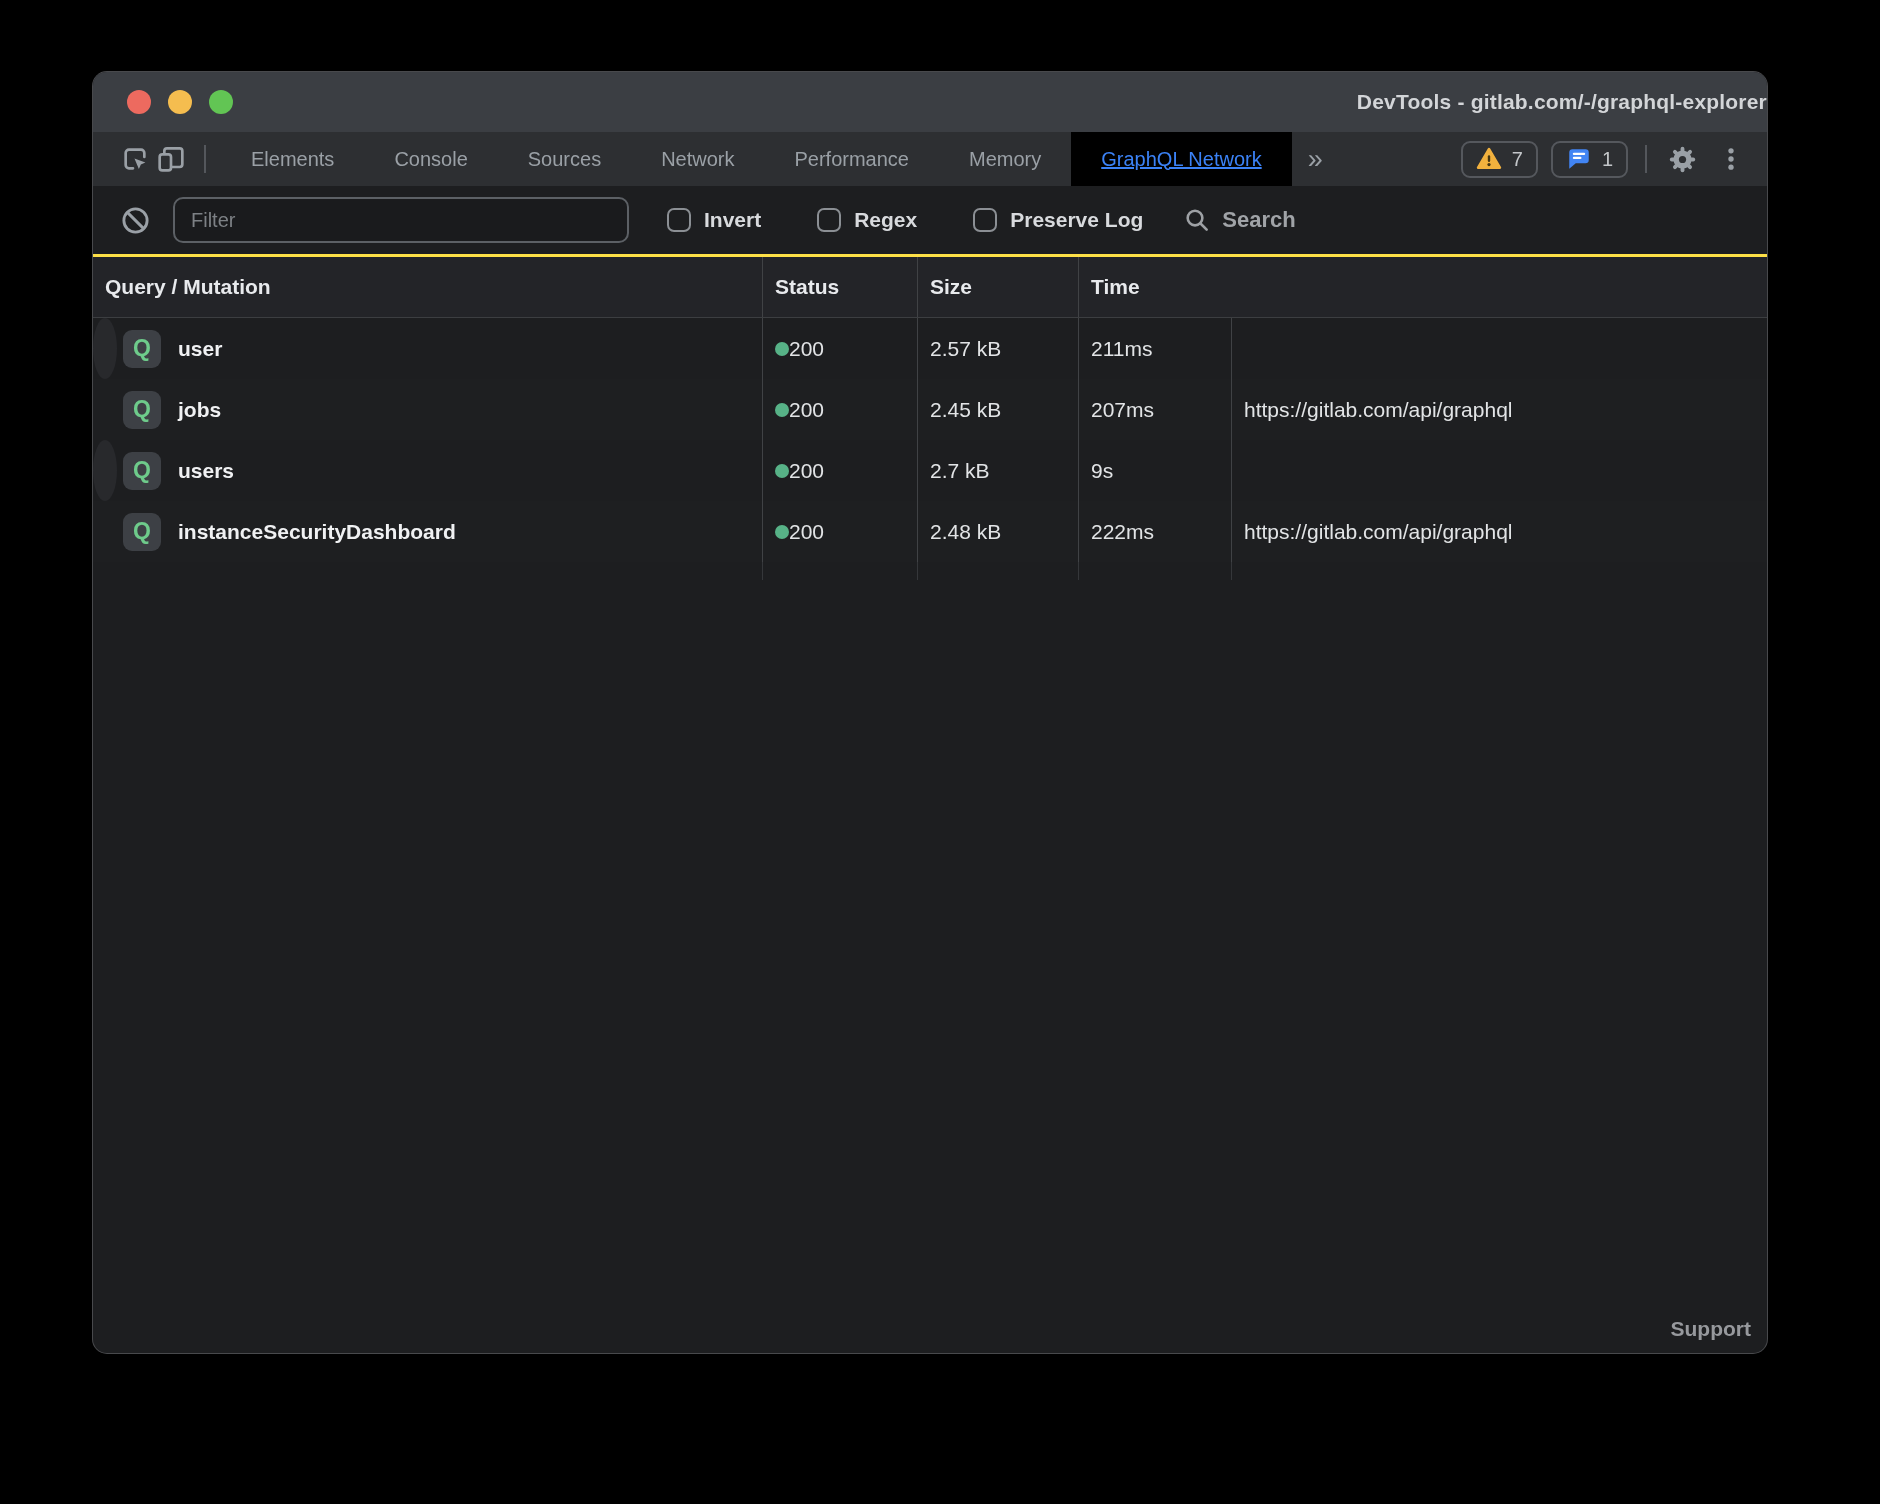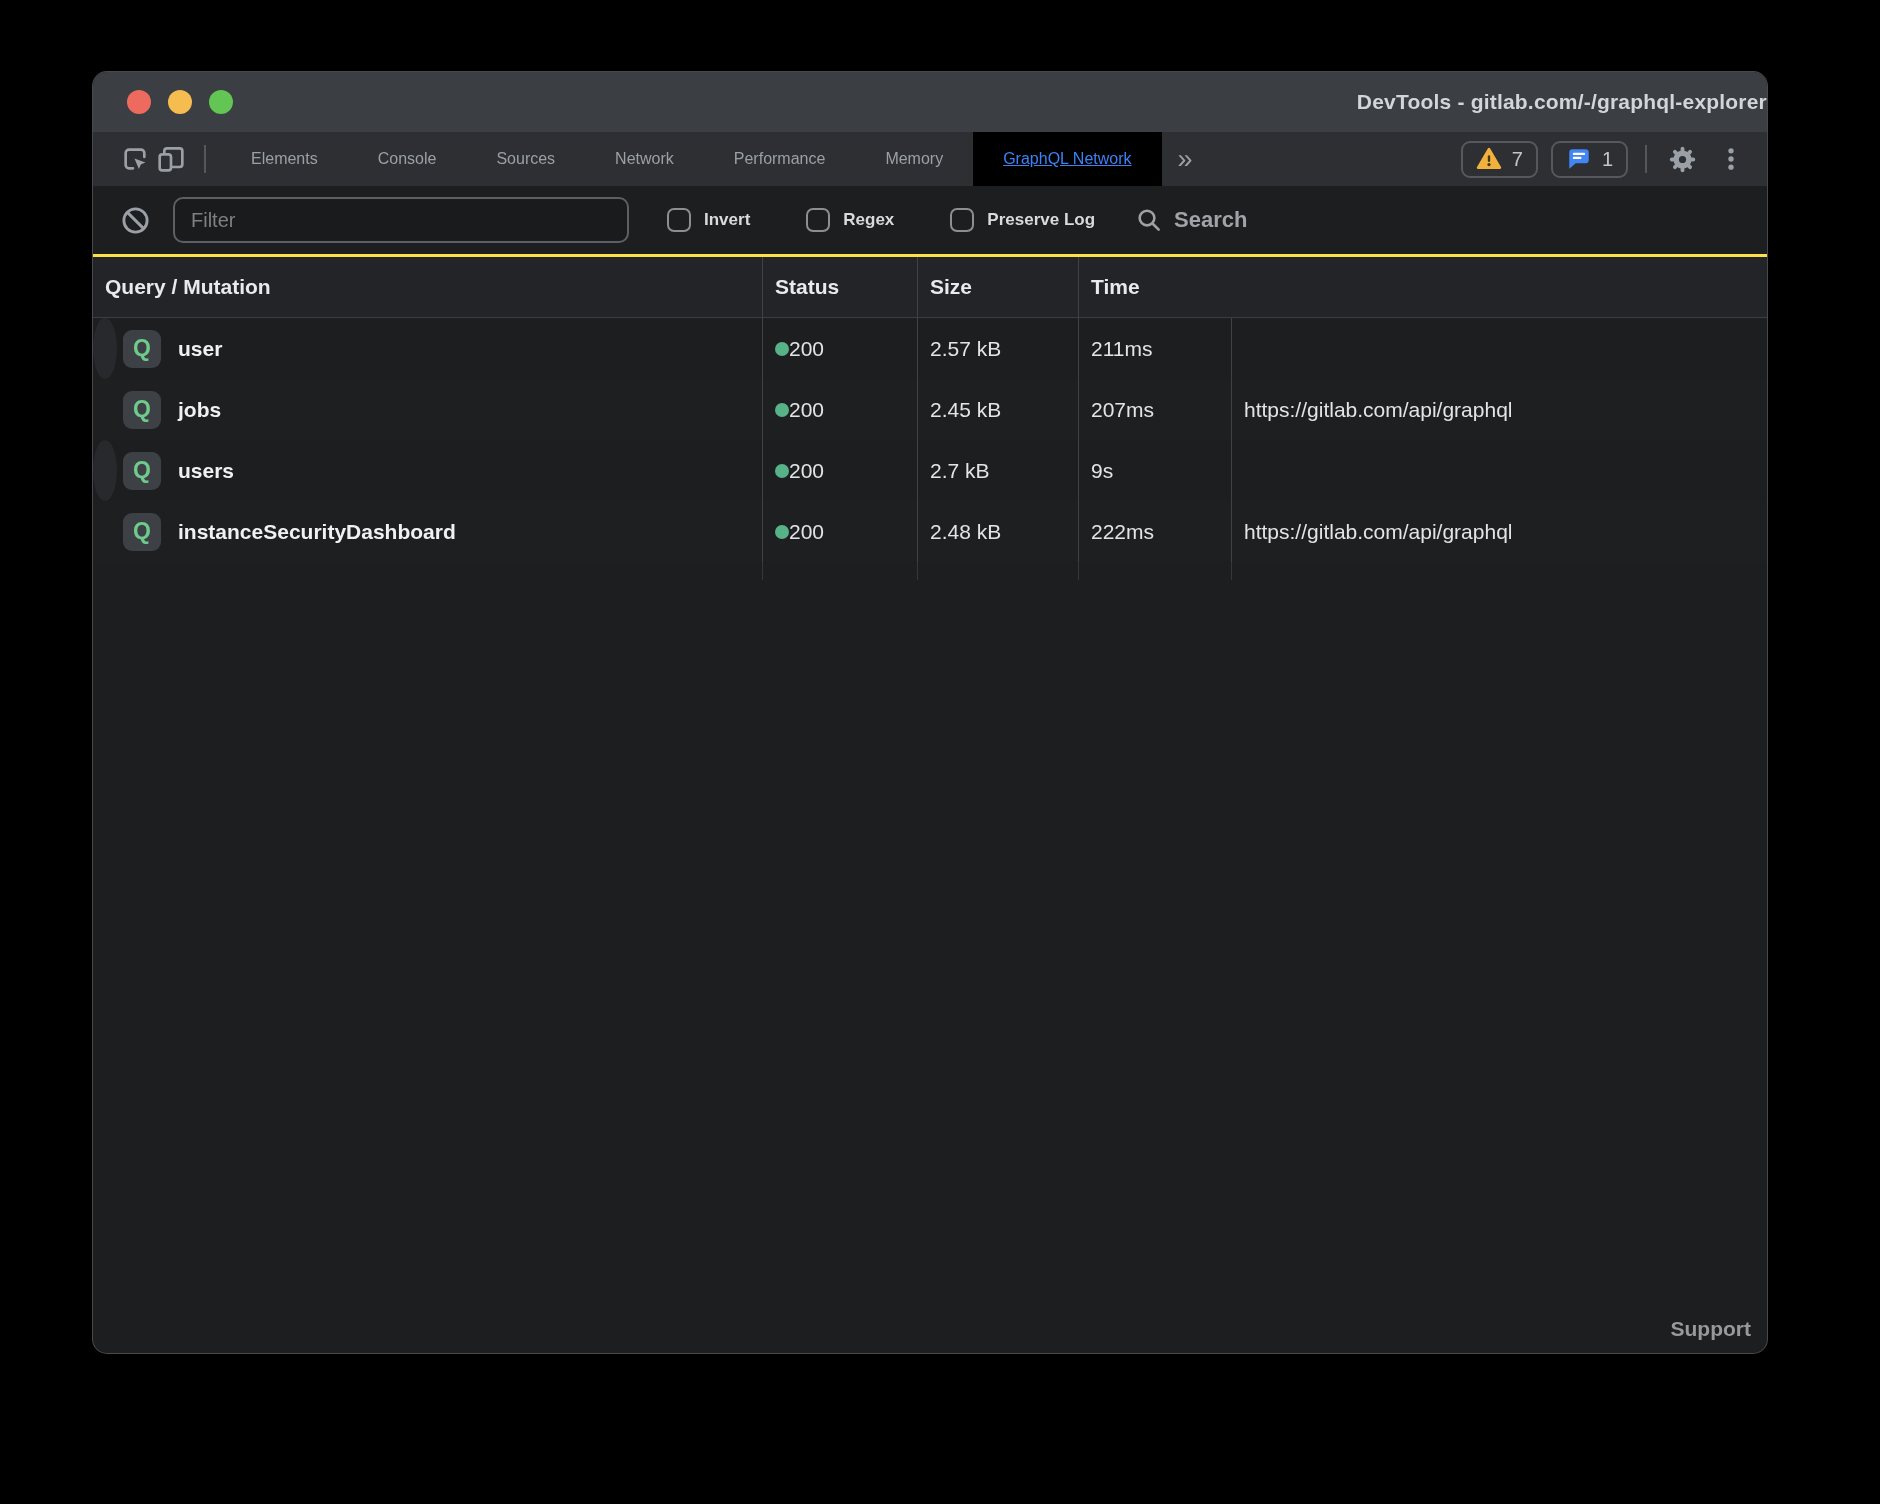--- a/index.html
+++ b/index.html
@@ -20,36 +20,36 @@
   .light.red { background:#ed6a5f; }
   .light.yellow { background:#f5bd4f; }
   .light.green { background:#62c554; }
   .title { font-size:21px; font-weight:700; color:#d3d5d8; letter-spacing:.2px; }
 
   
   .tabbar { flex:0 0 54px; background:#2d2f32; display:flex; align-items:center; padding:0 18px 0 24px; }
   .toolicon { width:36px; height:36px; display:flex; align-items:center; justify-content:center; flex:0 0 auto; }
   .vsep { width:2px; height:28px; background:#54575c; margin:0 15px; flex:0 0 auto; }
   .tabs { display:flex; height:54px; align-items:stretch; }
-  .tab { display:flex; align-items:center; padding:0 30px; font-size:16px; color:#9aa0a6; white-space:nowrap; cursor:default; }
+  .tab { display:flex; align-items:center; padding:0 30px; font-size:20px; color:#9aa0a6; white-space:nowrap; cursor:default; }
   .tab.active { background:#000; color:#3b82f6;text-decoration:underline; }
   .chevrons { font-size:27px; color:#9aa0a6; padding:0 16px; display:flex; align-items:center; }
   .right-controls { margin-left:auto; display:flex; align-items:center; gap:13px; }
   .badge-btn { display:flex; align-items:center; gap:10px; height:37px; padding:0 13px;
                border:2px solid #55585d; border-radius:9px; color:#c3c6c9; font-size:20px; }
 
   
   .filterbar { flex:0 0 68px; display:flex; align-items:center; padding:0 24px; background:#1d1e20; }
   .filter-input { margin-left:20px; width:456px; height:46px; background:#1a1b1d;
                   border:2px solid #5c6065; border-radius:10px; color:#e8eaed;
                   font-size:20px; padding:0 16px; outline:none; font-family:"Liberation Sans", sans-serif; }
   .filter-input::placeholder { color:#7d8185; }
   .check-group { display:flex; align-items:center; gap:13px; margin-left:56px; cursor:default; }
   .checkbox { width:24px; height:24px; border:2.5px solid #8b8f94; border-radius:7px; background:transparent; }
-  .check-label { font-size:17px; font-weight:700; color:#d8dadd; }
+  .check-label { font-size:21px; font-weight:700; color:#d8dadd; }
   .search-group { display:flex; align-items:center; gap:11px; margin-left:40px; }
   .search-label { font-size:22px; font-weight:700; color:#a0a3a7; }
 
   
   .grid-row { display:grid; grid-template-columns:670px 155px 161px 153px 1fr; flex:0 0 auto; }
   .cell { display:flex; align-items:center; overflow:hidden; }
   .cell:not(:last-child) { border-right:1px solid #404245; }
   .thead { height:64px; background:#232428; border-top:3px solid #fde047; border-bottom:1px solid #3c3e41;
            font-size:21px; font-weight:700; color:#e8eaed; }
   .thead .cell { padding-left:12px; }

